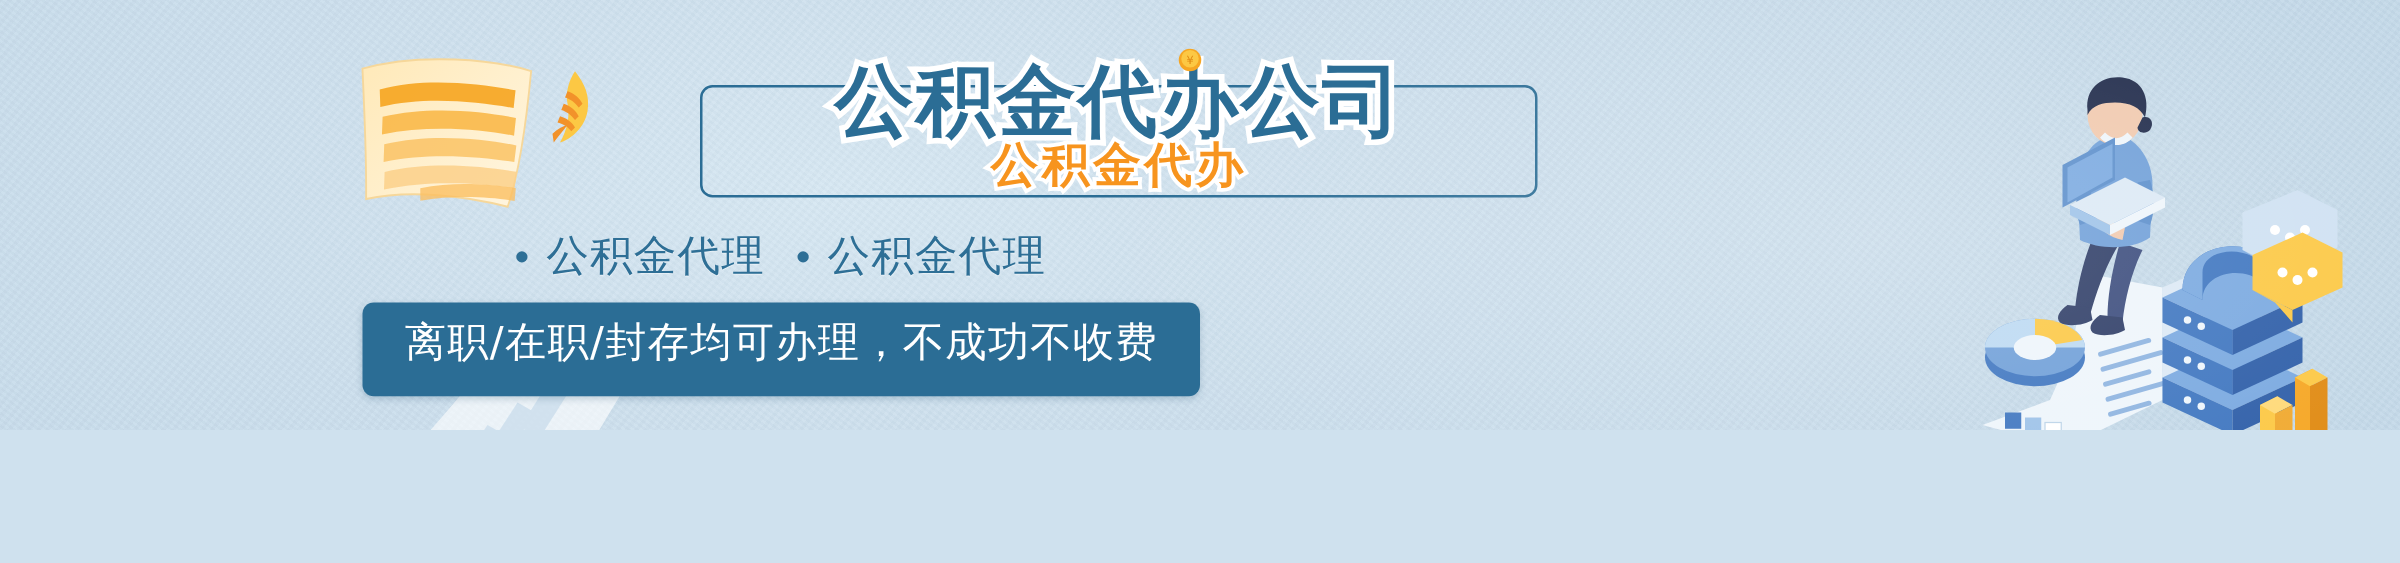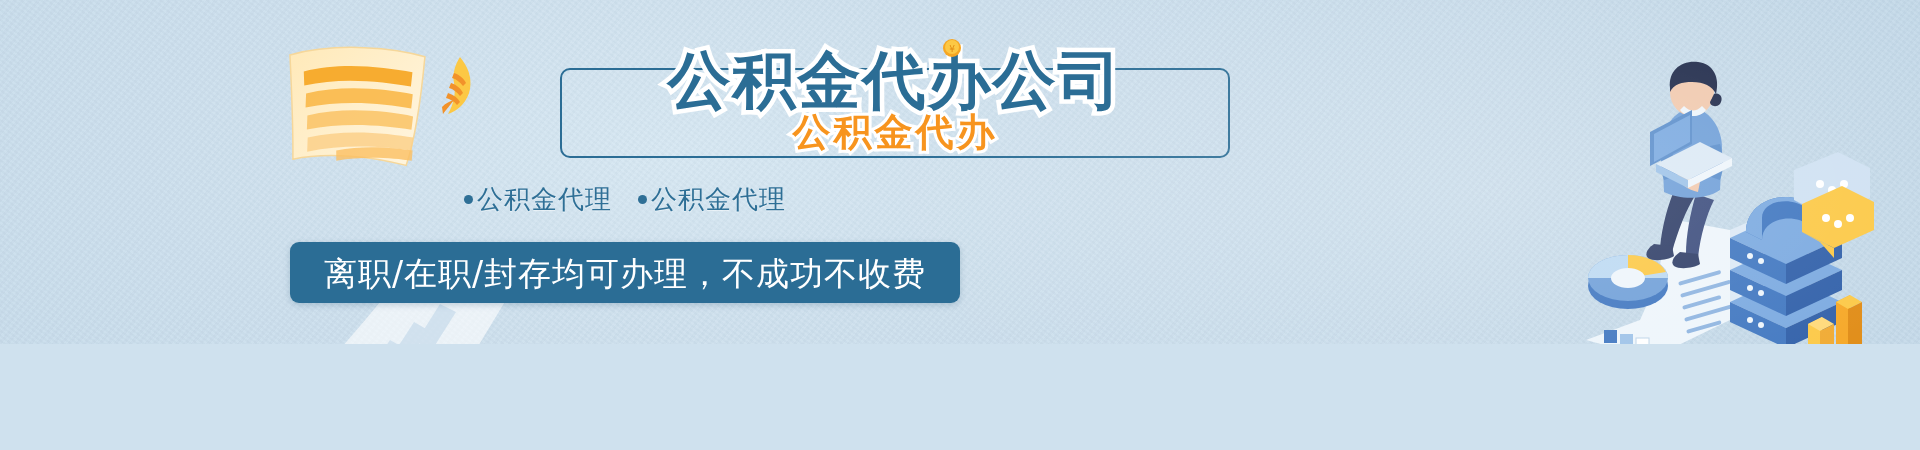--- a/index.html
+++ b/index.html
@@ -70,35 +70,35 @@
     white-space:nowrap;
     font-family:"DejaVu Sans","Liberation Sans",sans-serif;
   }
 
   .bullets{
     position:absolute;left:0;top:182px;width:1250px;
     display:flex;align-items:center;justify-content:center;gap:26px;
     z-index:3;
   }
   .bullet{
-    display:flex;align-items:center;gap:4px;
-    font-size:26px;color:#2e6f96;letter-spacing:1px;white-space:nowrap;
+    display:flex;align-items:center;gap:15px;
+    font-size:34px;color:#2e6f96;letter-spacing:1px;white-space:nowrap;
     font-family:"DejaVu Sans","Liberation Sans",sans-serif;
     text-shadow:0 1px 1px rgba(255,255,255,.55);
   }
   .dot{width:9px;height:9px;border-radius:50%;background:#2e6f96;display:inline-block;flex:0 0 auto;}
 
   .cta-wrap{
     position:absolute;left:0;top:242px;width:1250px;
     display:flex;align-items:center;justify-content:center;z-index:3;
   }
   .cta{
     background:#2b6d95;color:#ffffff;border:0;
     border-radius:9px;
-    padding:13px 34px 10px;
+    padding:13px 34px 24px;
     font-size:33px;letter-spacing:1px;white-space:nowrap;
     font-family:"DejaVu Sans","Liberation Sans",sans-serif;
     cursor:pointer;line-height:1.15;
     box-shadow:0 2px 6px rgba(28,77,110,.22);
   }
 
   
   .illu{right:40px;top:52px;width:300px;height:310px;}
 </style>
 </head>

